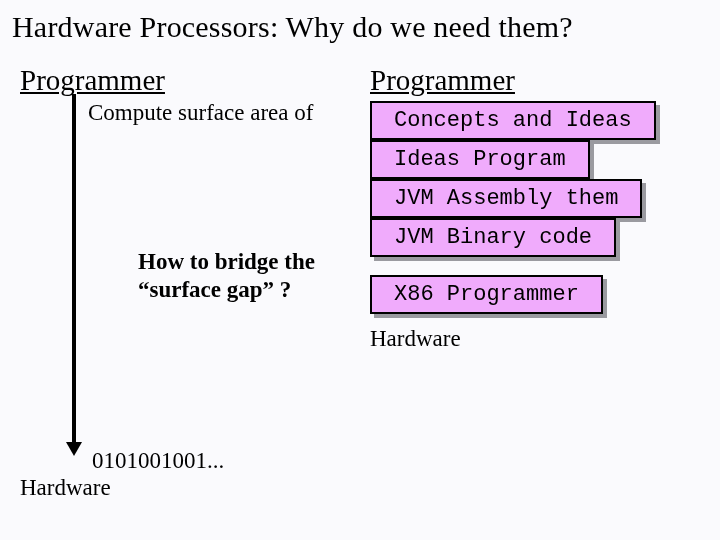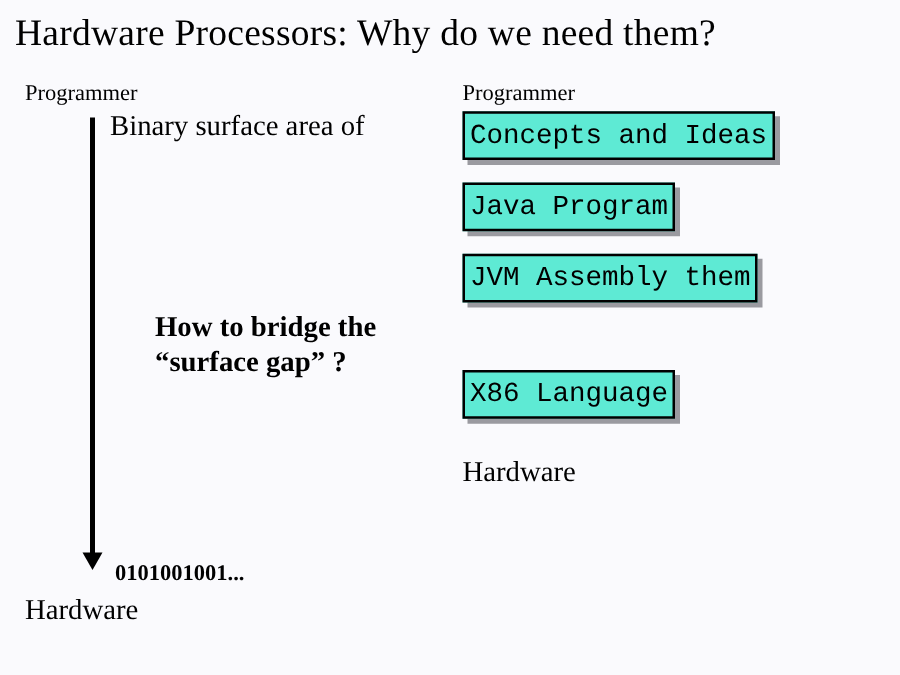--- a/index.html
+++ b/index.html
@@ -26,43 +26,43 @@
     top: 64px;
     width: 340px;
   }
   .right-col {
     position: absolute;
     left: 370px;
     top: 64px;
     width: 330px;
   }
   .label {
-    font-size: 18px;
+    font-size: 29px;
+    text-decoration: underline;
   }
   .question {
     font-size: 23px;
     margin-left: 68px;
     margin-top: 2px;
     line-height: 1.2;
     max-width: 250px;
   }
   .bridge {
     position: absolute;
-    left: 124px;
+    left: 138px;
     top: 248px;
     font-size: 23px;
     font-weight: bold;
     line-height: 1.2;
   }
   .binary {
     position: absolute;
     left: 92px;
     top: 448px;
-    font-size: 18px;
-    font-weight: bold;
+    font-size: 23px;
   }
   .hw-left {
     position: absolute;
     left: 20px;
     top: 475px;
     font-size: 23px;
   }
   .hw-right {
     font-size: 23px;
     margin-top: 12px;
@@ -85,61 +85,60 @@
     position: absolute;
     left: -6px;
     bottom: -2px;
     width: 0; height: 0;
     border-left: 8px solid transparent;
     border-right: 8px solid transparent;
     border-top: 14px solid #000;
   }
   .box {
     position: relative;
-    background: #5eead4;
+    background: #f0abfc;
     border: 2px solid #000;
     font-family: "Courier New", Courier, monospace;
     font-size: 22px;
-    padding: 5px 4px;
+    padding: 5px 22px;
     display: inline-block;
-    margin-bottom: 18px;
     box-shadow: 4px 4px 0 #9a9aa0;
     white-space: nowrap;
   }
   .stack { margin-top: 4px; }
 </style>
 </head>
 <body>
 
 <div class="title">Hardware Processors: Why do we need them?</div>
 
 <div class="arrow">
   <div class="arrow-line"></div>
   <div class="arrow-head"></div>
 </div>
 
 <div class="left-col">
   <div class="label">Programmer</div>
   <div class="question">
-    <span>Binary surface area of</span><br>
+    <span>Compute surface area of</span><br>
   </div>
 </div>
 
 <div class="bridge">
   <span>How to bridge the</span><br>
   <span>“surface gap” ?</span>
 </div>
 
 <div class="binary">0101001001...</div>
 <div class="hw-left">Hardware</div>
 
 <div class="right-col">
   <div class="label">Programmer</div>
   <div class="stack">
     <div class="box">Concepts and Ideas</div><br>
-    <div class="box">Java Program</div><br>
+    <div class="box">Ideas Program</div><br>
     <div class="box">JVM Assembly them</div><br>
+    <div class="box">JVM Binary code</div><br>
     <br>
-    <br>
-    <div class="box">X86 Language</div>
+    <div class="box">X86 Programmer</div>
   </div>
   <div class="hw-right">Hardware</div>
 </div>
 
 </body></html>

